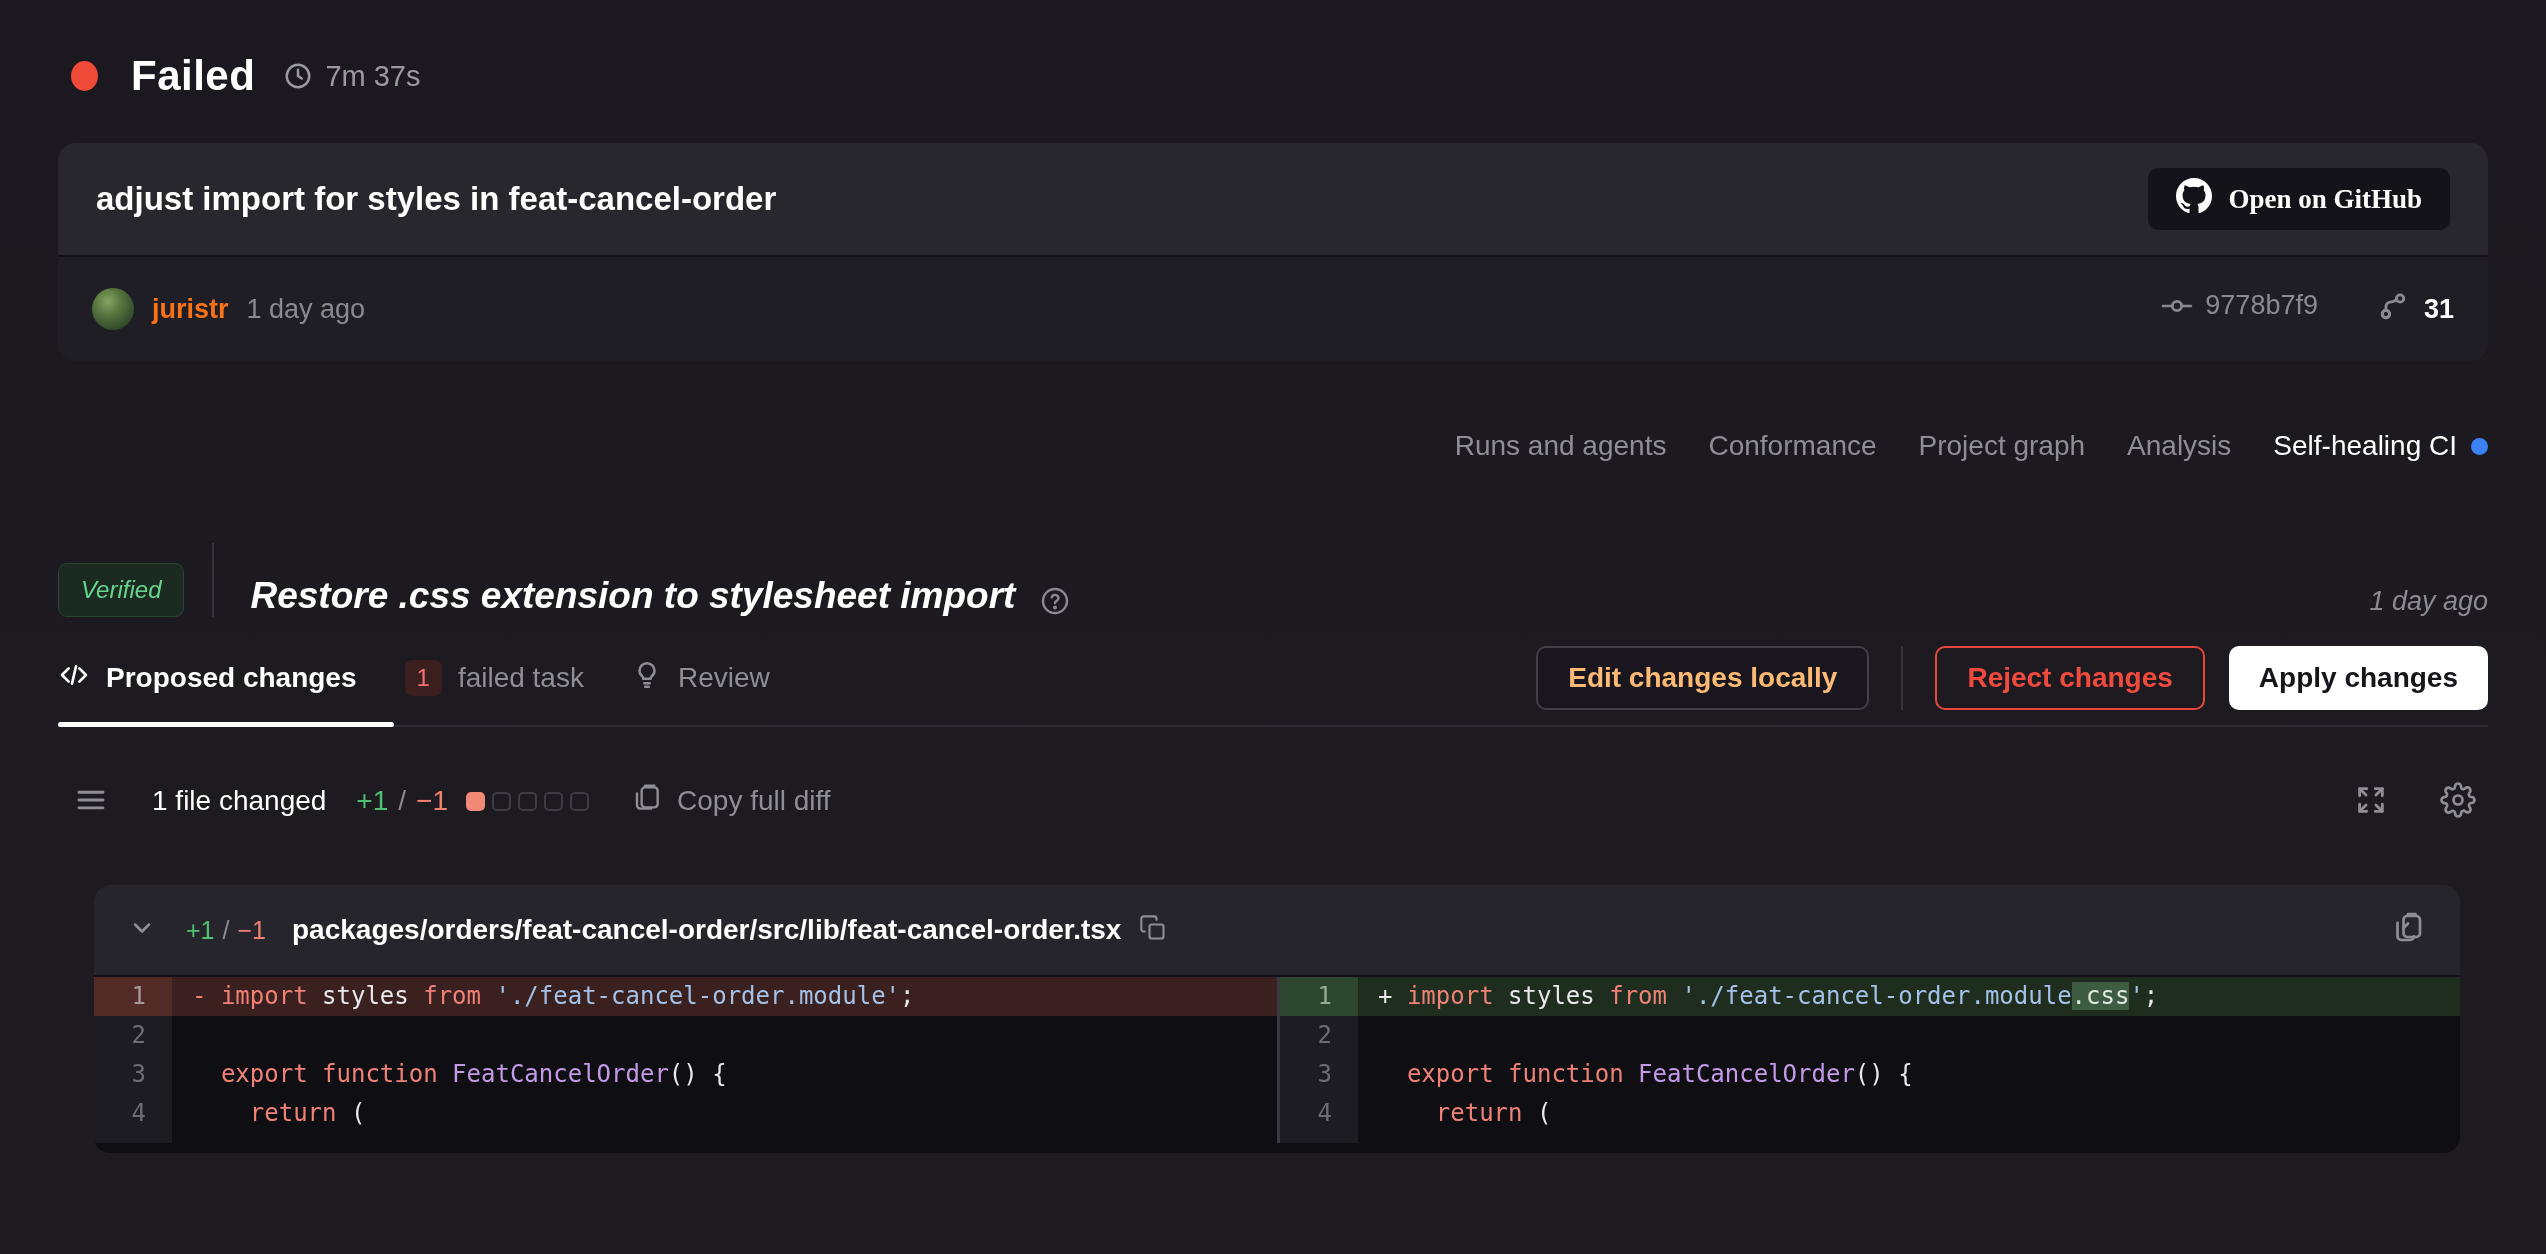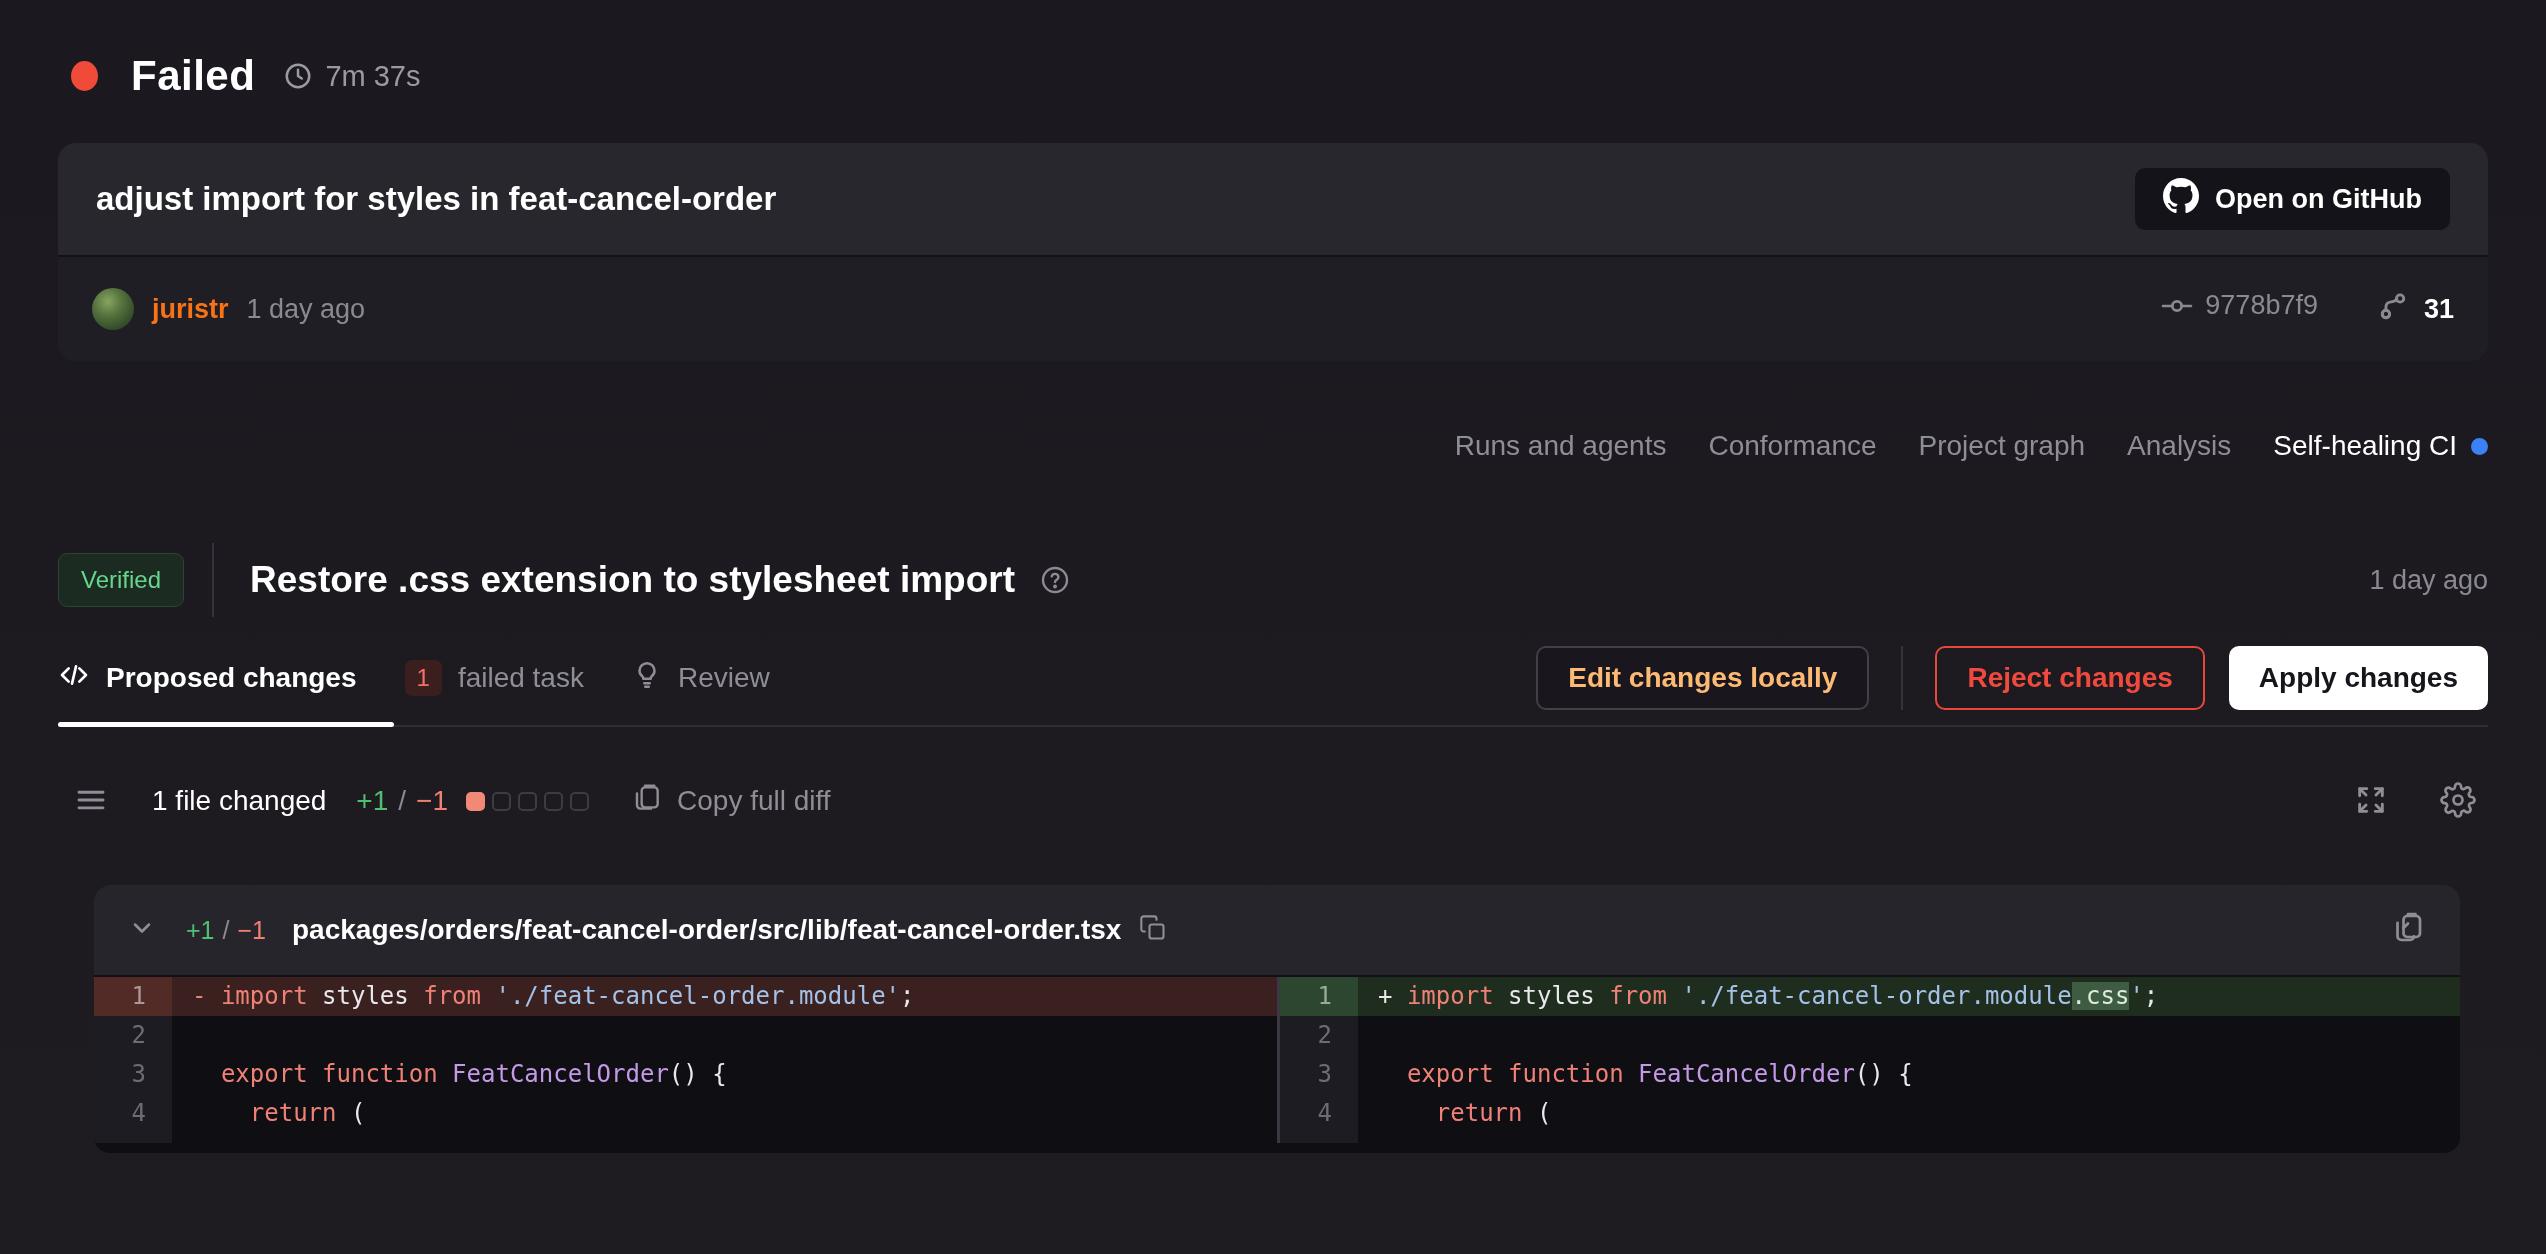--- a/index.html
+++ b/index.html
@@ -19,42 +19,42 @@
   .duration-wrap { display:flex; align-items:center; gap:12px; margin-left:28px; color:#9b9aa2; }
   .duration-wrap svg { display:block; }
   .duration-text { font-size:29px; }
 
   
   .commit-card { margin-top:43px; border-radius:18px; overflow:hidden; background:#29272e; }
   .card-top { height:112px; display:flex; align-items:center; justify-content:space-between; padding:0 38px; }
   .commit-title { font-size:33px; font-weight:700; color:#fff; }
   .github-btn { height:62px; display:flex; align-items:center; gap:16px; padding:0 28px;
     background:#15131a; border:none; border-radius:10px; color:#fff; font-size:27px; font-weight:600;
-    font-family:Liberation Sans, sans-serif; cursor:pointer; }
+    font-family:Liberation Serif, serif; cursor:pointer; }
   .card-bottom { height:106px; background:#201e25; border-top:2px solid #141218;
     display:flex; align-items:center; justify-content:space-between; padding:0 34px; }
   .author-wrap { display:flex; align-items:center; gap:18px; }
   .avatar { width:42px; height:42px; border-radius:50%;
     background:radial-gradient(circle at 38% 32%, #86a562 0%, #55713d 38%, #35502b 70%, #22341c 100%); }
   .author-name { font-size:27px; font-weight:700; color:#f97316; }
   .muted { color:#8b8a92; }
   .author-time { font-size:27px; }
   .commit-meta { display:flex; align-items:center; }
   .sha-wrap { display:flex; align-items:flex-start; gap:12px; color:#8b8a92; font-size:27px; }
   .branch-wrap { display:flex; align-items:center; gap:14px; margin-left:58px; }
   .branch-count { font-size:27px; font-weight:600; color:#fff; }
 
   
   .nav-row { margin-top:64px; height:42px; display:flex; justify-content:flex-end; align-items:center; gap:42px; }
   .nav-item { font-size:28px; color:#8f8e97; cursor:pointer; display:flex; align-items:center; gap:14px; }
   .nav-item.active { color:#fff; font-weight:500; }
   .nav-dot { width:17px; height:17px; border-radius:50%; background:#3b82f6; }
 
   
-  .fix-row { margin-top:76px; display:flex; align-items:center; }
+  .fix-row { margin-top:76px; display:flex; align-items:flex-end;font-style:italic; }
   .verified-badge { font-size:24px; color:#66d68d; background:#1c2b21; border:1px solid #2b4534;
     border-radius:9px; padding:12px 22px; }
   .fix-divider { width:2px; height:74px; background:#34323b; margin:0 36px 0 28px; }
   .fix-title { font-size:37px; font-weight:700; color:#fff; }
   .help-icon { margin-left:24px; color:#8b8a92; display:flex; }
   .fix-time { margin-left:auto; font-size:27px; }
 
   
   .tabs-row { margin-top:14px; height:96px; display:flex; align-items:center; justify-content:space-between;
     border-bottom:2px solid #2f2d36; position:relative; }

